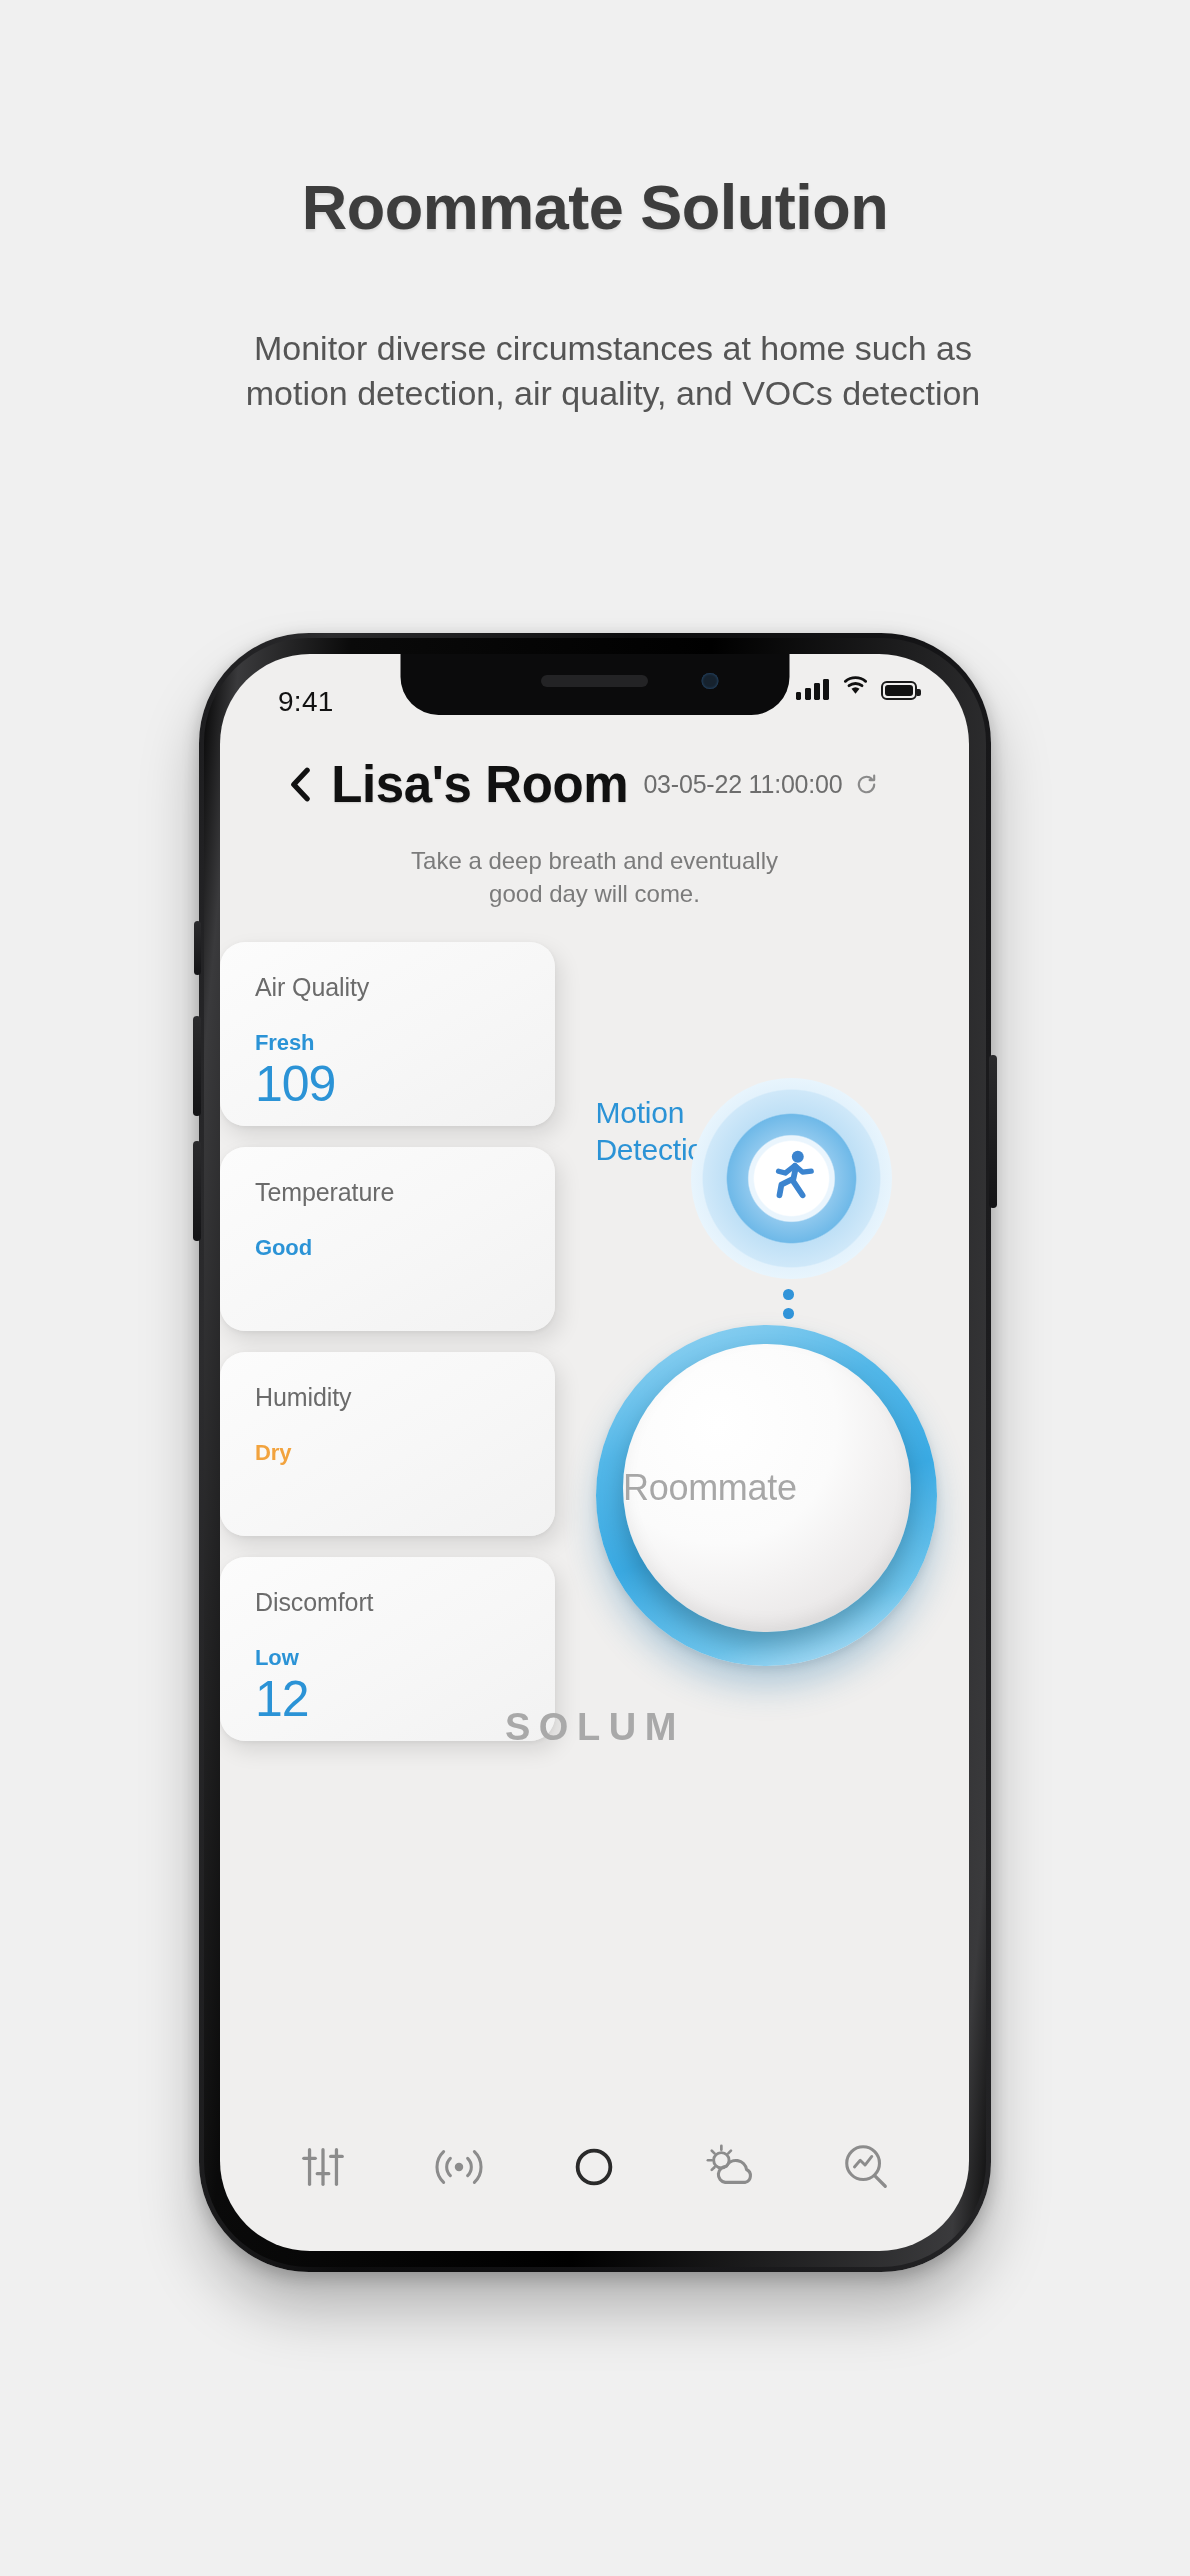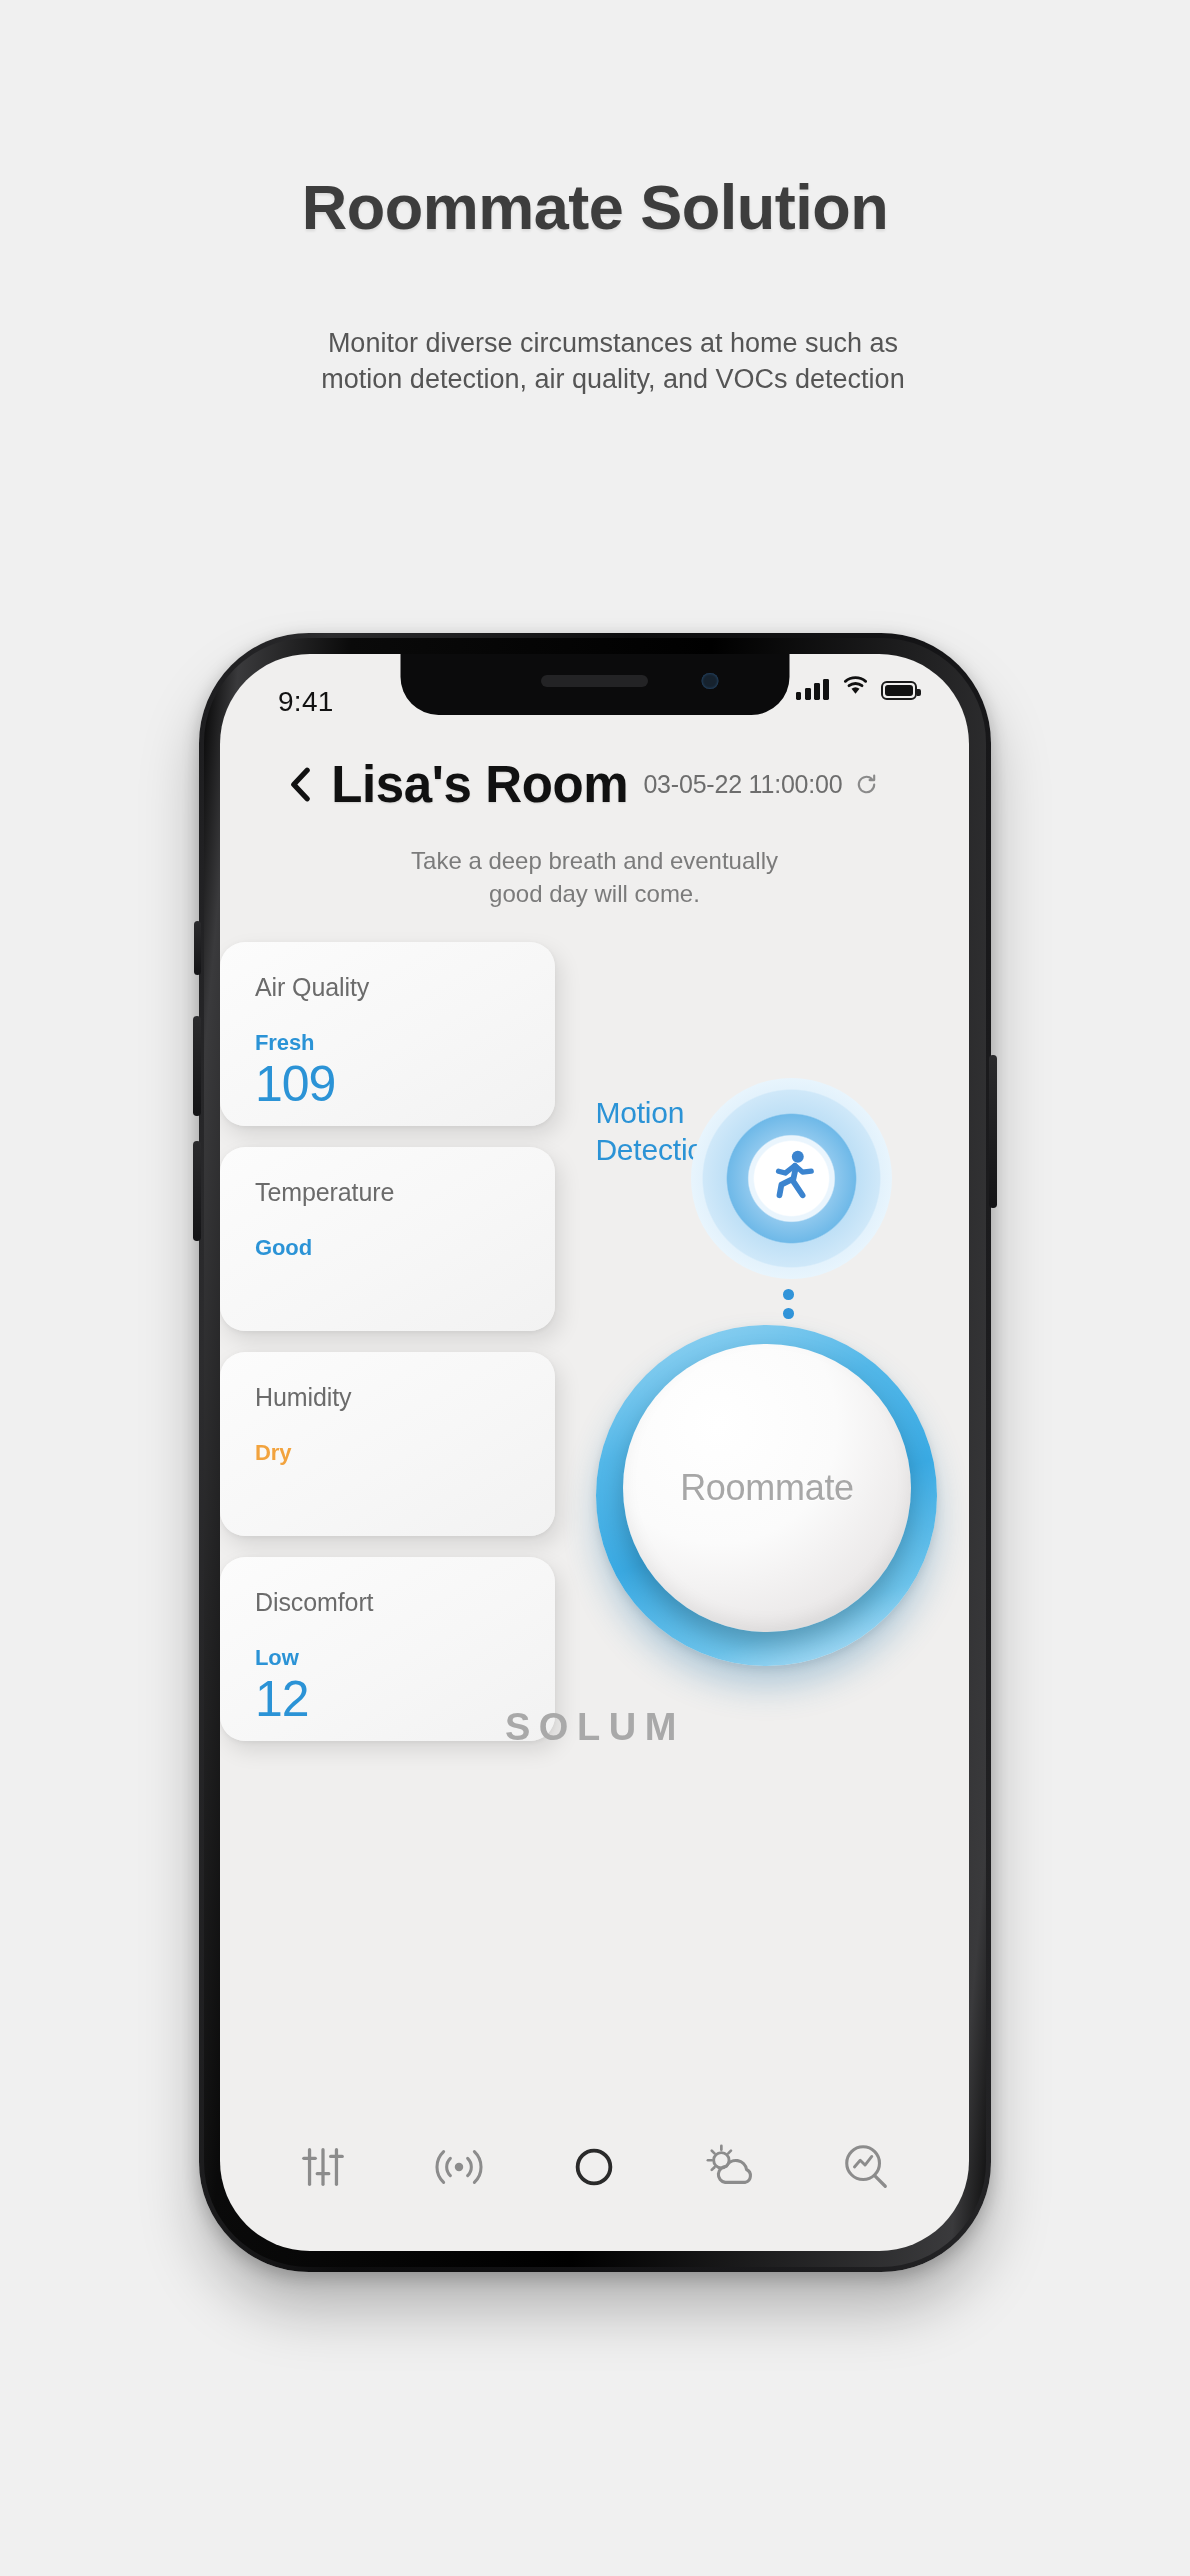--- a/index.html
+++ b/index.html
@@ -23,21 +23,21 @@
     font-size: 63px;
     font-weight: 800;
     letter-spacing: -0.5px;
     color: #3d3d3d;
     text-shadow: 0 1.9px 2.9px rgba(0,0,0,0.10);
   }
   .promo-sub {
     position: absolute;
     top: 326px; left: 0; width: 1190px;
     text-align: center;
-    font-size: 27px;
+    font-size: 34px;
     line-height: 1.32;
     font-weight: 400;
     color: #555555;
     padding-left: 36px;
   }
   .promo-sub div { display: block; }
 
   
   .phone {
     position: absolute;
@@ -229,21 +229,21 @@
     border-radius: 50%;
     background: linear-gradient(160deg,#9fd8f3 0%, #53b7e8 30%, #3aaae3 55%, #6cc4ec 80%, #cfeafa 100%);
     box-shadow: 0 21px 33px rgba(40,120,170,0.30), 0 3.8px 9.6px rgba(0,0,0,0.10);
   }
   .roommate .knob {
     position: absolute; left: 27px; top: 19px;
     width: 288px; height: 288px;
     border-radius: 50%;
     background: radial-gradient(circle at 33% 28%, #ffffff 0%, #fbfbfb 42%, #eceaea 72%, #d9d7d7 100%);
     box-shadow: 0 13.4px 25px rgba(0,0,0,0.22), inset 0 -7.7px 17px rgba(0,0,0,0.06);
-    display: flex; align-items: center; justify-content: center;
+    display: flex; align-items: center; justify-content: flex-start;
   }
   .roommate .knob span {
     font-size: 36px; color: #a7a7a7; font-weight: 500; letter-spacing: -0.3px;
     text-shadow: 0 1px 1px rgba(255,255,255,0.8);
   }
 
   
   .navbar {
     position: absolute;
     left: 0; bottom: 0; width: 749px; height: 144px;

